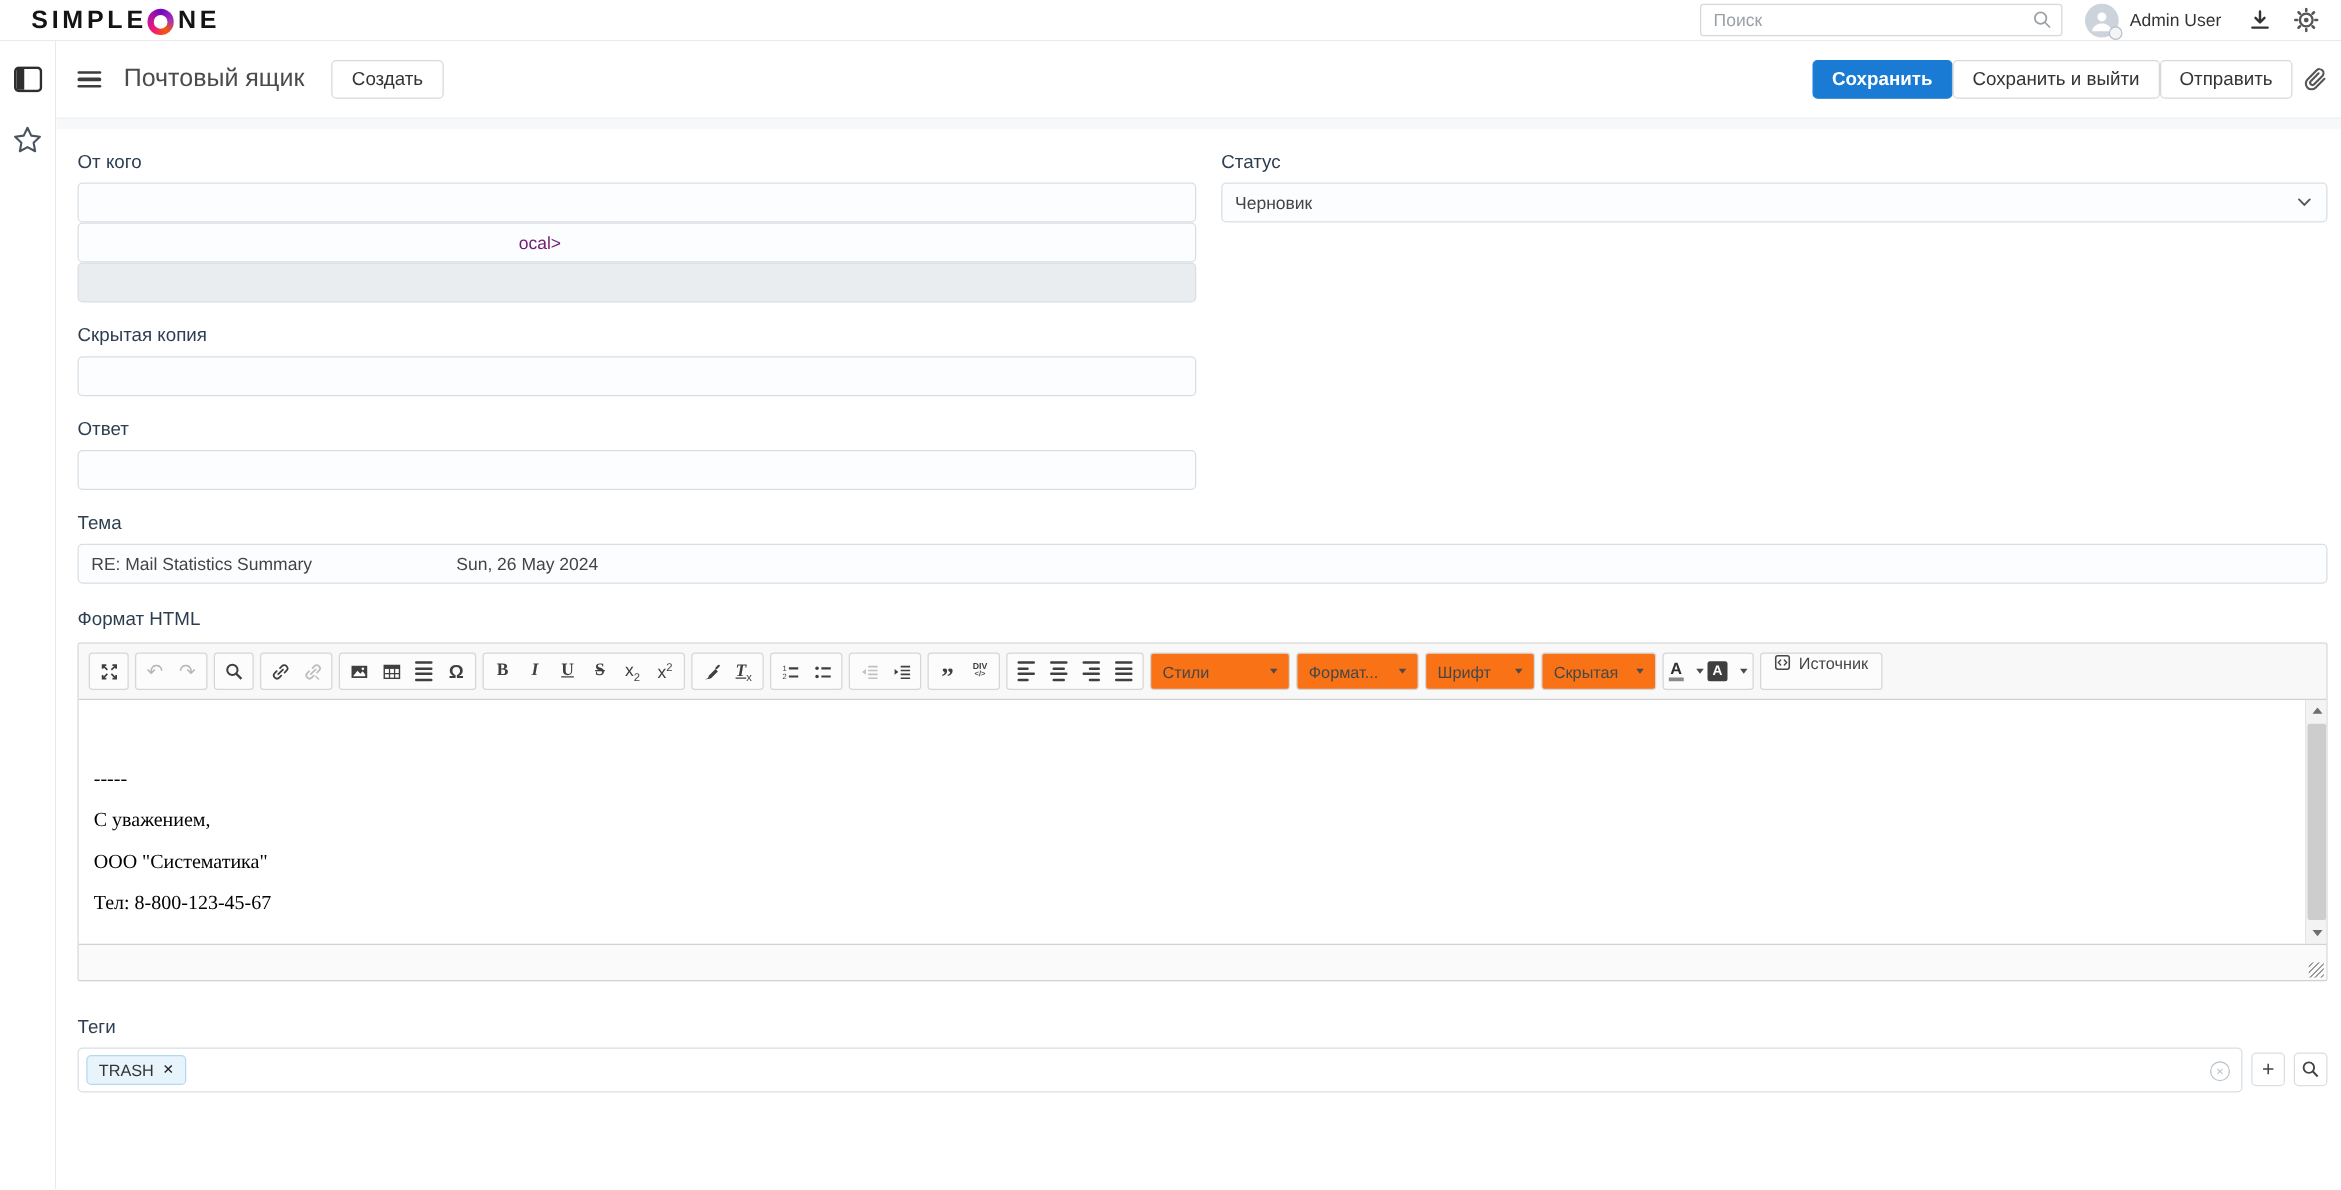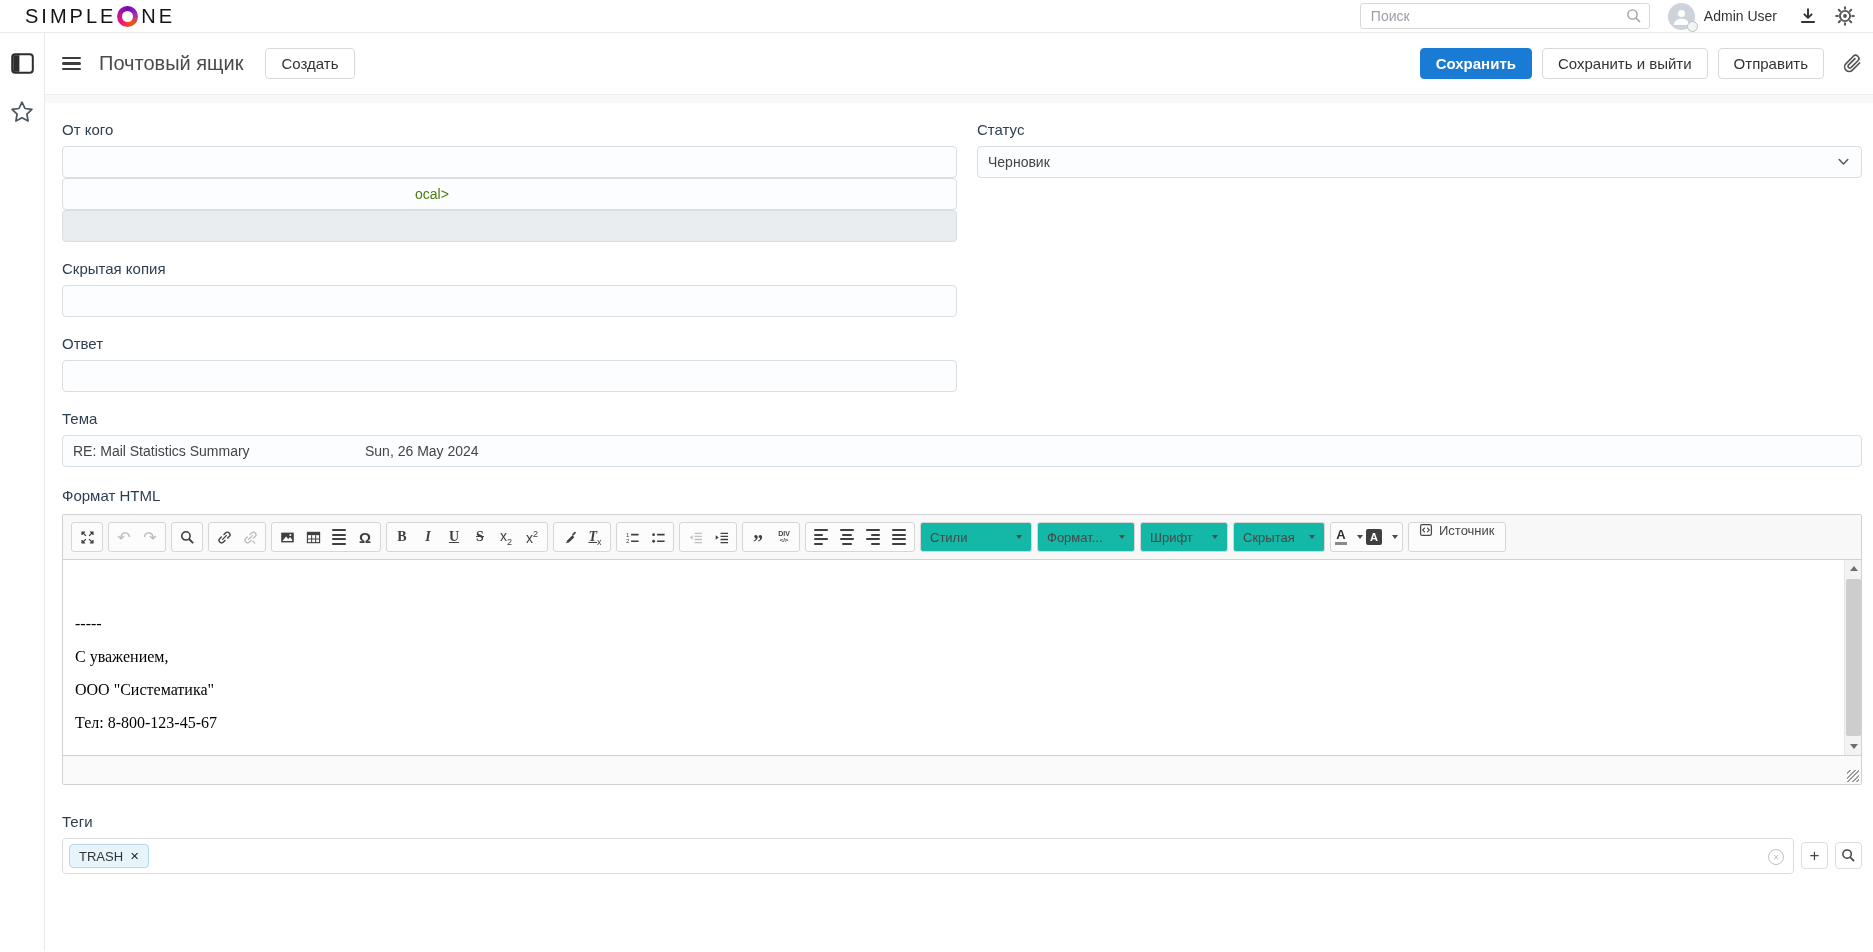--- a/index.html
+++ b/index.html
@@ -2,21 +2,21 @@
 <html><head>
 <meta charset="utf-8">
 <style>
   *{box-sizing:border-box;margin:0;padding:0}
   html,body{width:1873px;height:952px}
   body{font-family:"Liberation Sans","DejaVu Sans",sans-serif;background:#fff;color:#333;overflow:hidden}
   .page{position:relative;width:1873px;height:952px;overflow:hidden;background:#fff}
 
   
   .topbar{height:33px;display:flex;align-items:center;padding:0 14px 0 25px;border-bottom:1px solid #e9e9e9;background:#fff}
-  .logo{display:flex;align-items:center;font-weight:400;font-size:20px;letter-spacing:3px;color:#141414;user-select:none}
+  .logo{display:flex;align-items:flex-end;font-weight:700;font-size:20px;letter-spacing:3px;color:#141414;user-select:none}
   .logo-o{width:21px;height:21px;border-radius:50%;position:relative;margin:0 3px 0 1px;background:conic-gradient(from 220deg,#f01879,#b5179e,#7209b7,#a22bbf,#f35b04,#f01879)}
   .logo-o::after{content:"";position:absolute;inset:5px;background:#fff;border-radius:50%}
   .tb-spacer{flex:1}
   .search-box{position:relative;width:290px;height:26px;margin-right:18px}
   .search-box input{width:100%;height:100%;border:1px solid #d8d8d8;border-radius:3px;padding:0 28px 0 10px;font-size:14px;color:#444;outline:none;font-family:inherit}
   .search-box input::placeholder{color:#9aa0a6}
   .search-box svg{position:absolute;right:8px;top:5px}
   .avatar{width:27px;height:27px;border-radius:50%;background:#ccd3da;position:relative;margin-right:9px;flex:none}
   .avatar svg{position:absolute;left:3px;top:3px}
   .avatar .badge{position:absolute;right:-3px;bottom:-2px;width:11px;height:11px;border-radius:50%;background:#f4f5f6;border:1px solid #b9c0c7}
@@ -29,33 +29,33 @@
   .sidebar{width:45px;border-right:1px solid #e8e8e8;padding-top:20px;display:flex;flex-direction:column;align-items:center;gap:26px;background:#fff}
   .content{flex:1;position:relative;background:#fff;overflow:hidden}
 
   
   .header-row{height:62px;display:flex;align-items:center;padding:0 11px 0 17px;border-bottom:1px solid #ededed}
   .hamburger{width:19px;display:flex;flex-direction:column;gap:3px;cursor:pointer;margin-right:18px}
   .hamburger span{height:2.5px;background:#3d3d3d;border-radius:2px}
   .page-title{font-size:20px;color:#4b4b4b;margin-right:22px;white-space:nowrap}
   .btn{display:inline-flex;align-items:center;justify-content:center;height:31px;padding:0 15px;border:1px solid #d9d9d9;border-radius:4px;background:#fff;font-size:15px;color:#333;cursor:pointer;white-space:nowrap;font-family:inherit}
   .btn.primary{background:#1a7bd4;border-color:#1a7bd4;color:#fff;font-weight:600}
-  .hdr-actions{margin-left:auto;display:flex;align-items:center;gap:10px}
+  .hdr-actions{margin-left:auto;display:flex;align-items:center;}
   .clip{margin-left:8px;display:flex;cursor:pointer}
 
   
   .form-area{padding:0 11px 0 17px}
   .top-strip{height:8px;background:#f7f8f9;margin:0 -11px 0 -17px}
   .fgrid{display:flex;gap:20px}
   .col-left{width:895px}
   .col-right{flex:1}
   .f-label{font-size:15px;font-weight:400;color:#2c3e50;margin:18px 0 8px}
   .f-input{height:32px;border:1px solid #d9dee3;border-radius:4px;background:#fcfdfe;display:flex;align-items:center;padding:0 10px;font-size:14px;color:#444;position:relative}
   .f-input.disabled{background:#e9edf0}
-  .to-value{margin-left:342px;color:#4d7c0f}
+  .to-value{margin-left:342px;color:#701a75}
   .subject-date{position:absolute;left:302px}
   .select{justify-content:flex-start;cursor:pointer}
   .select .chev{position:absolute;right:12px;top:11px}
 
   
   .editor{border:1px solid #d1d1d1;border-radius:2px;margin-top:10px}
   .ed-toolbar{background:#f8f8f8;border-bottom:1px solid #d1d1d1;padding:7px 8px;display:flex;flex-wrap:wrap;gap:5px;align-items:center}
   .grp{display:flex;align-items:center;height:30px;background:#fcfcfc;border:1px solid #d6d6d6;border-radius:3px;padding:0 2px}
   .ti{width:26px;height:26px;display:flex;align-items:center;justify-content:center;cursor:pointer;color:#3f3f3f;font-size:14px}
   .ti.dis{color:#b9b9b9;cursor:default}
@@ -64,21 +64,21 @@
   .ti .un{text-decoration:underline}
   .ti .st{text-decoration:line-through}
   sub,sup{font-size:9px}
   .lines{display:flex;flex-direction:column;gap:2.5px;width:14px}
   .lines i{display:block;height:2px;background:#3f3f3f;border-radius:1px}
   .al-c{align-items:center}.al-r{align-items:flex-end}
   .w9{width:9px}.w10{width:10px}.w14{width:14px}
   .quote-g{font-family:"Liberation Serif",serif;font-size:20px;font-weight:bold;line-height:8px;padding-top:9px}
   .divicon{display:flex;flex-direction:column;align-items:center;line-height:6px;font-size:7px;font-weight:bold;color:#3f3f3f}
   .divicon b{font-size:6px;font-weight:bold}
-  .dd{display:flex;align-items:center;justify-content:space-between;height:30px;background:#14b8a6;border:1px solid #d6d6d6;border-radius:3px;padding:0 9px;font-size:13px;color:#474747;cursor:pointer}
+  .dd{display:flex;align-items:center;justify-content:space-between;height:30px;background:#f97316;border:1px solid #d6d6d6;border-radius:3px;padding:0 9px;font-size:13px;color:#474747;cursor:pointer}
   .caret{width:0;height:0;border-left:3.5px solid transparent;border-right:3.5px solid transparent;border-top:4.5px solid #4a4a4a;margin-left:8px}
   .w-styles{width:112px}.w-format{width:98px}.w-font{width:88px}.w-size{width:92px}
   .color-a{display:flex;flex-direction:column;align-items:center;line-height:12px;font-weight:bold;font-size:13px;color:#2f2f2f}
   .color-a i{display:block;width:12px;height:3px;background:#8a8a8a;margin-top:1px}
   .bg-a{width:16px;height:16px;background:#3f3f3f;border-radius:2px;color:#fff;font-size:11px;font-weight:bold;display:flex;align-items:center;justify-content:center}
   .src-btn{display:flex;align-items:flex-start;gap:6px;height:30px;border:1px solid #d6d6d6;border-radius:3px;background:#fcfcfc;padding:0 10px;font-size:13px;color:#474747;cursor:pointer}
   .ed-body{position:relative;height:195px;background:#fff;overflow:hidden}
   .ed-text{padding:56px 40px 0 12px;font-family:"Liberation Serif","DejaVu Serif",serif;font-size:16px;color:#000}
   .ed-text p{margin:0 0 17px;line-height:16px}
   .scrollbar{position:absolute;top:0;right:0;bottom:0;width:17px;background:#f3f3f3;border-left:1px solid #e4e4e4}

